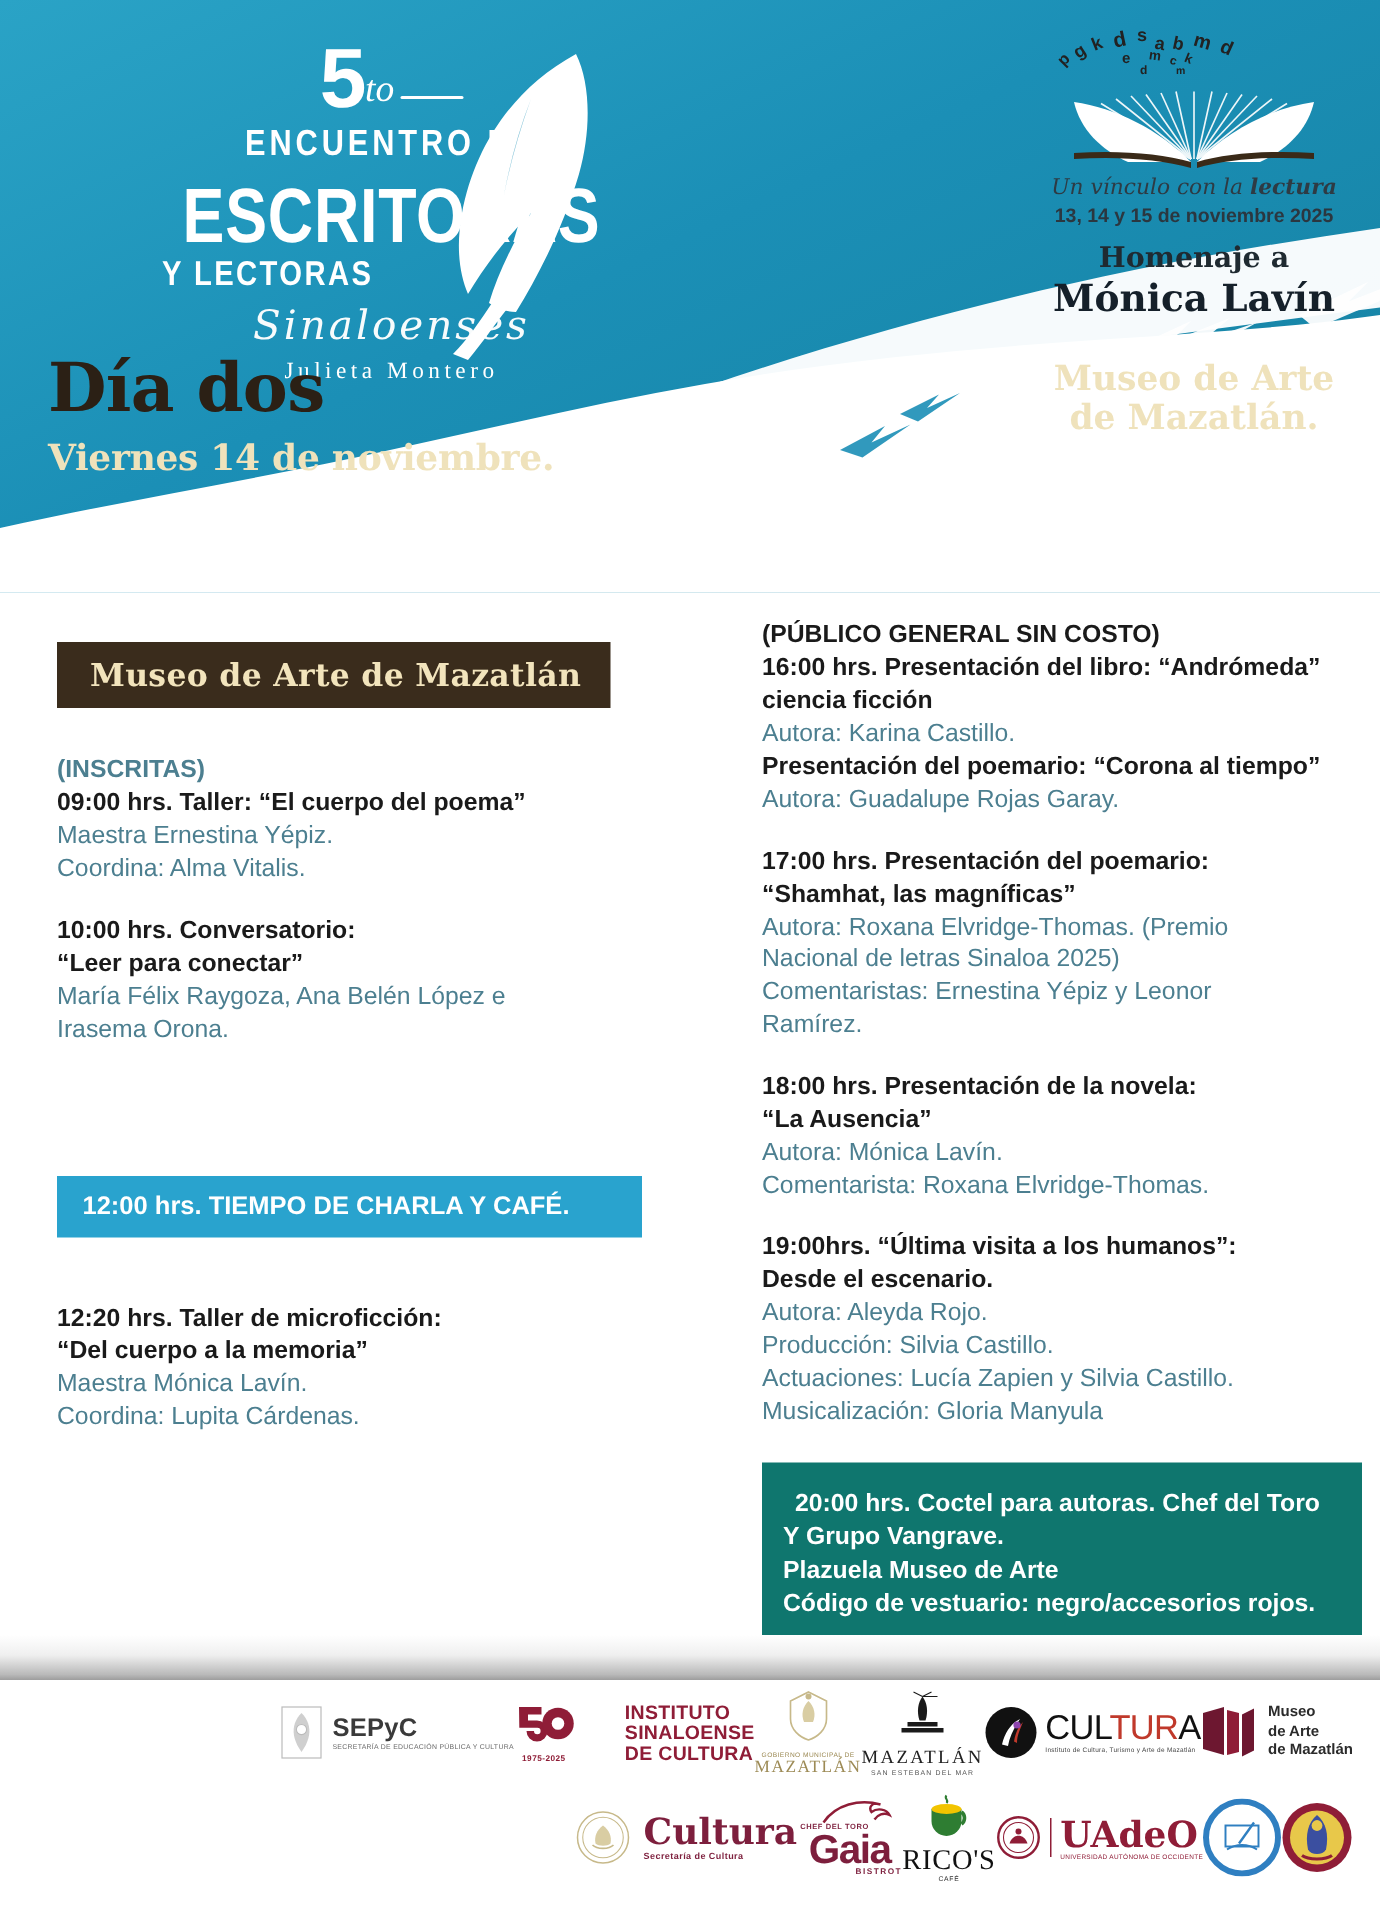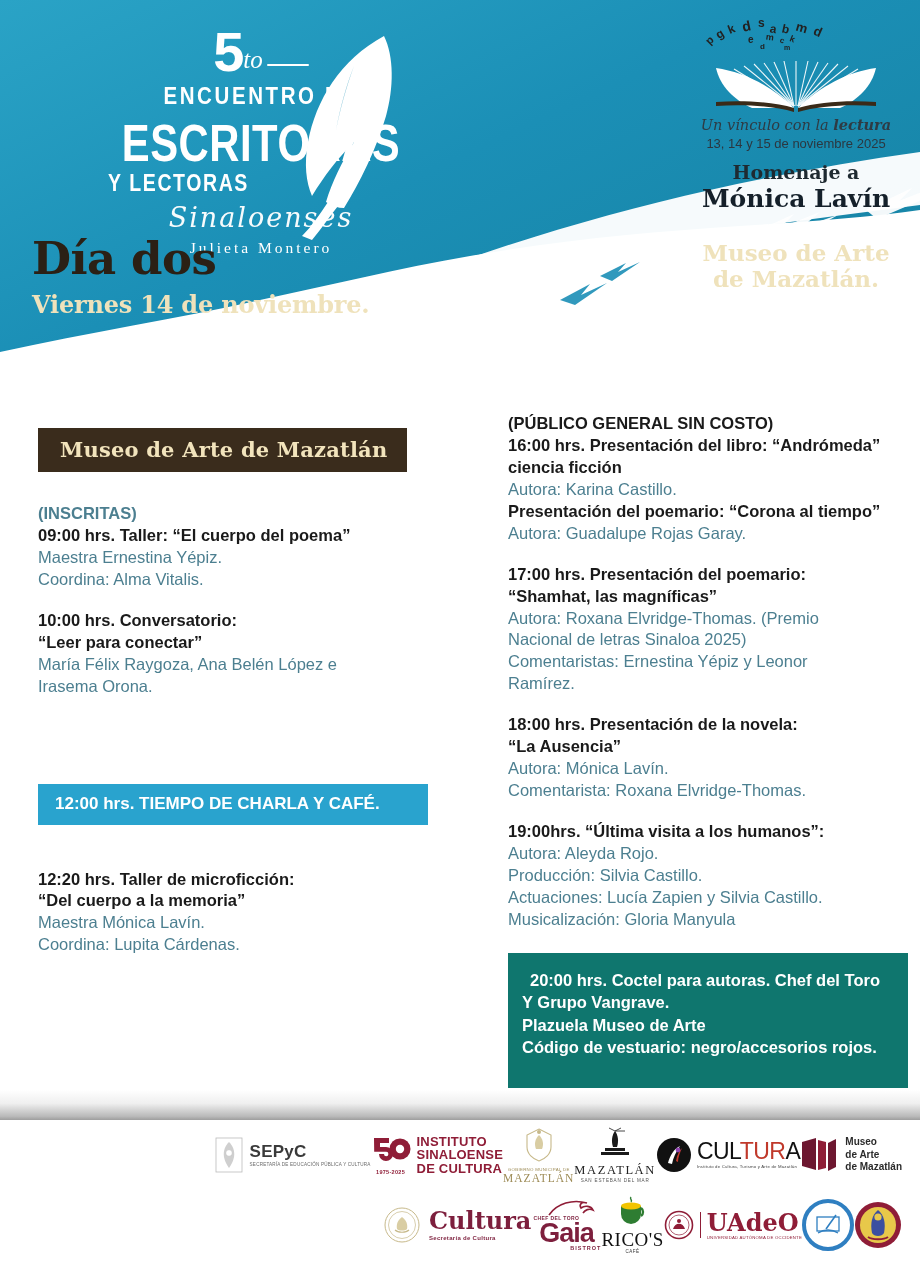--- a/index.html
+++ b/index.html
@@ -167,21 +167,21 @@
     font-family: "DejaVu Serif", serif;
     font-style: italic;
     font-size: 14.5px;
     color: #2e3b44;
     margin-top: 2px;
   }
   .emblem-tag b { font-style: italic; }
   .emblem-dates {
     font-family: "Liberation Sans", sans-serif;
     font-size: 13px;
-    font-weight: 400;
+    font-weight: 700;
     color: #2b3740;
     margin-top: 3px;
   }
   .emblem-homenaje {
     font-family: "DejaVu Serif", serif;
     font-size: 19px;
     font-weight: 700;
     color: #1f2a31;
     margin-top: 10px;
   }
@@ -316,21 +316,21 @@
 
   
   .f-sepyc { display:flex; align-items:center; gap:6px; }
   .f-sepyc-txt { text-align:left; }
   .f-sepyc-main { font-size: 17px; font-weight: 700; color:#3a3a3a; letter-spacing:0.2px; }
   .f-sepyc-sub { font-size: 4.6px; color:#6a6a6a; letter-spacing:0.2px; line-height:1.5; }
 
   .f-isc { display:flex; align-items:center; gap:6px; }
   .f-isc-50 { text-align:center; }
   .f-isc-years { font-size:5.5px; font-weight:700; color:#8f1d37; letter-spacing:0.3px; }
-  .f-isc-txt { font-size:13px; font-weight:700; color:#8f1d37; line-height:1.05; letter-spacing:0.2px; }
+  .f-isc-txt { font-size:13px; font-weight:700; color:#8f1d37; line-height:1.05; letter-spacing:0.2px;margin-left:28px; }
 
   .f-gob { text-align:center; }
   .f-gob-sub { font-size:4.4px; color:#9d8b56; letter-spacing:0.3px; }
   .f-gob-main { font-family:"Liberation Serif",serif; font-size:11.5px; color:#9d8b56; letter-spacing:1px; }
 
   .f-maz { text-align:center; }
   .f-maz-main { font-family:"Liberation Serif",serif; font-size:12.5px; color:#222; letter-spacing:1.6px; }
   .f-maz-sub { font-size:4.6px; color:#555; letter-spacing:0.8px; }
 
   .f-cultura-maz { display:flex; align-items:center; gap:5px; }
@@ -524,20 +524,21 @@
 
       <div class="blk">
         <div class="ln-bold">18:00 hrs. Presentación de la novela:</div>
         <div class="ln-bold">“La Ausencia”</div>
         <div class="ln-soft">Autora: Mónica Lavín.</div>
         <div class="ln-soft">Comentarista: Roxana Elvridge-Thomas.</div>
       </div>
 
       <div class="blk">
         <div class="ln-bold">19:00hrs. “Última visita a los humanos”:</div>
+        <div class="ln-bold">Desde el escenario.</div>
         <div class="ln-soft">Autora: Aleyda Rojo.</div>
         <div class="ln-soft">Producción: Silvia Castillo.</div>
         <div class="ln-soft">Actuaciones: Lucía Zapien y Silvia Castillo.</div>
         <div class="ln-soft">Musicalización: Gloria Manyula</div>
       </div>
 
       <div class="box-coctel">
         <div class="indent">20:00 hrs. Coctel para autoras. Chef del Toro</div>
         <div>Y Grupo Vangrave.</div>
         <div>Plazuela Museo de Arte</div>

